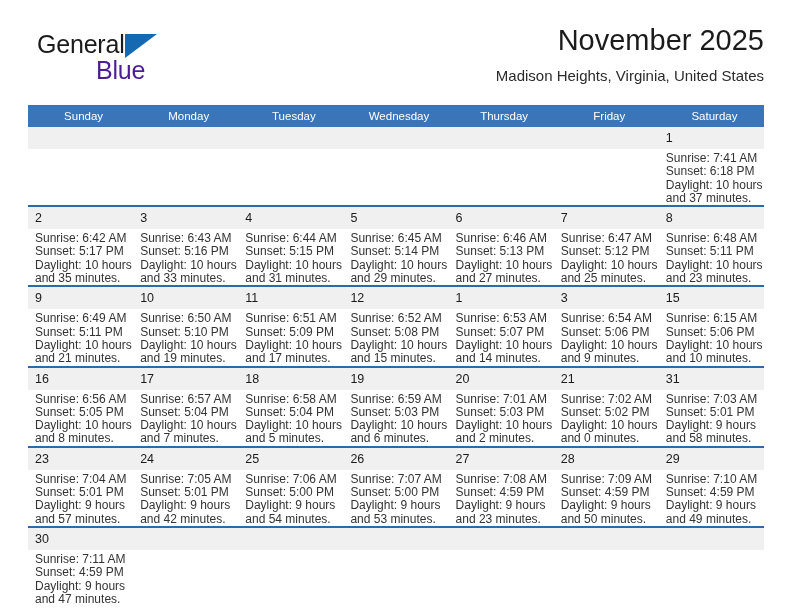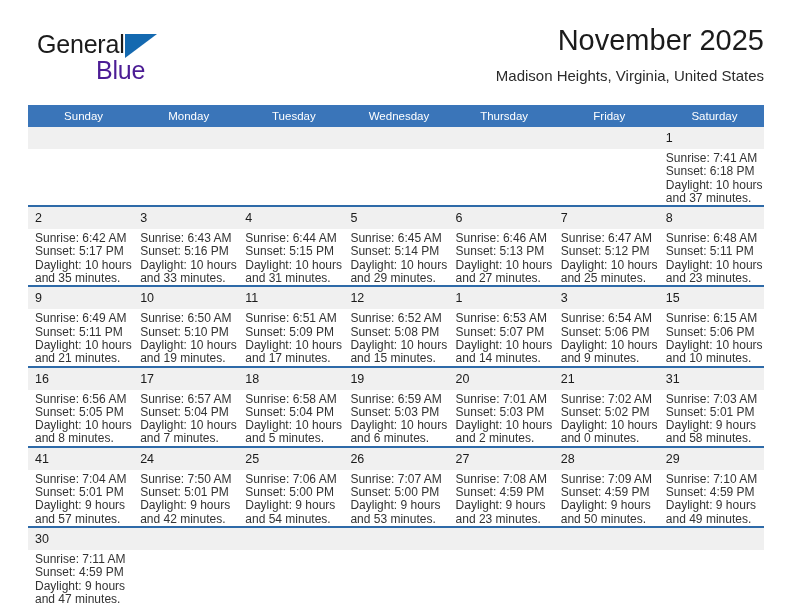--- a/index.html
+++ b/index.html
@@ -429,32 +429,32 @@
             <div class="cell-lines">
               <div>Sunrise: 7:03 AM</div>
               <div>Sunset: 5:01 PM</div>
               <div>Daylight: 9 hours</div>
               <div>and 58 minutes.</div>
             </div>
           </td>
         </tr>
         <tr>
           <td>
-            <div class="daynum">41</div>
+            <div class="daynum">23</div>
             <div class="cell-lines">
               <div>Sunrise: 7:04 AM</div>
               <div>Sunset: 5:01 PM</div>
               <div>Daylight: 9 hours</div>
               <div>and 57 minutes.</div>
             </div>
           </td>
           <td>
             <div class="daynum">24</div>
             <div class="cell-lines">
-              <div>Sunrise: 7:50 AM</div>
+              <div>Sunrise: 7:05 AM</div>
               <div>Sunset: 5:01 PM</div>
               <div>Daylight: 9 hours</div>
               <div>and 42 minutes.</div>
             </div>
           </td>
           <td>
             <div class="daynum">25</div>
             <div class="cell-lines">
               <div>Sunrise: 7:06 AM</div>
               <div>Sunset: 5:00 PM</div>

